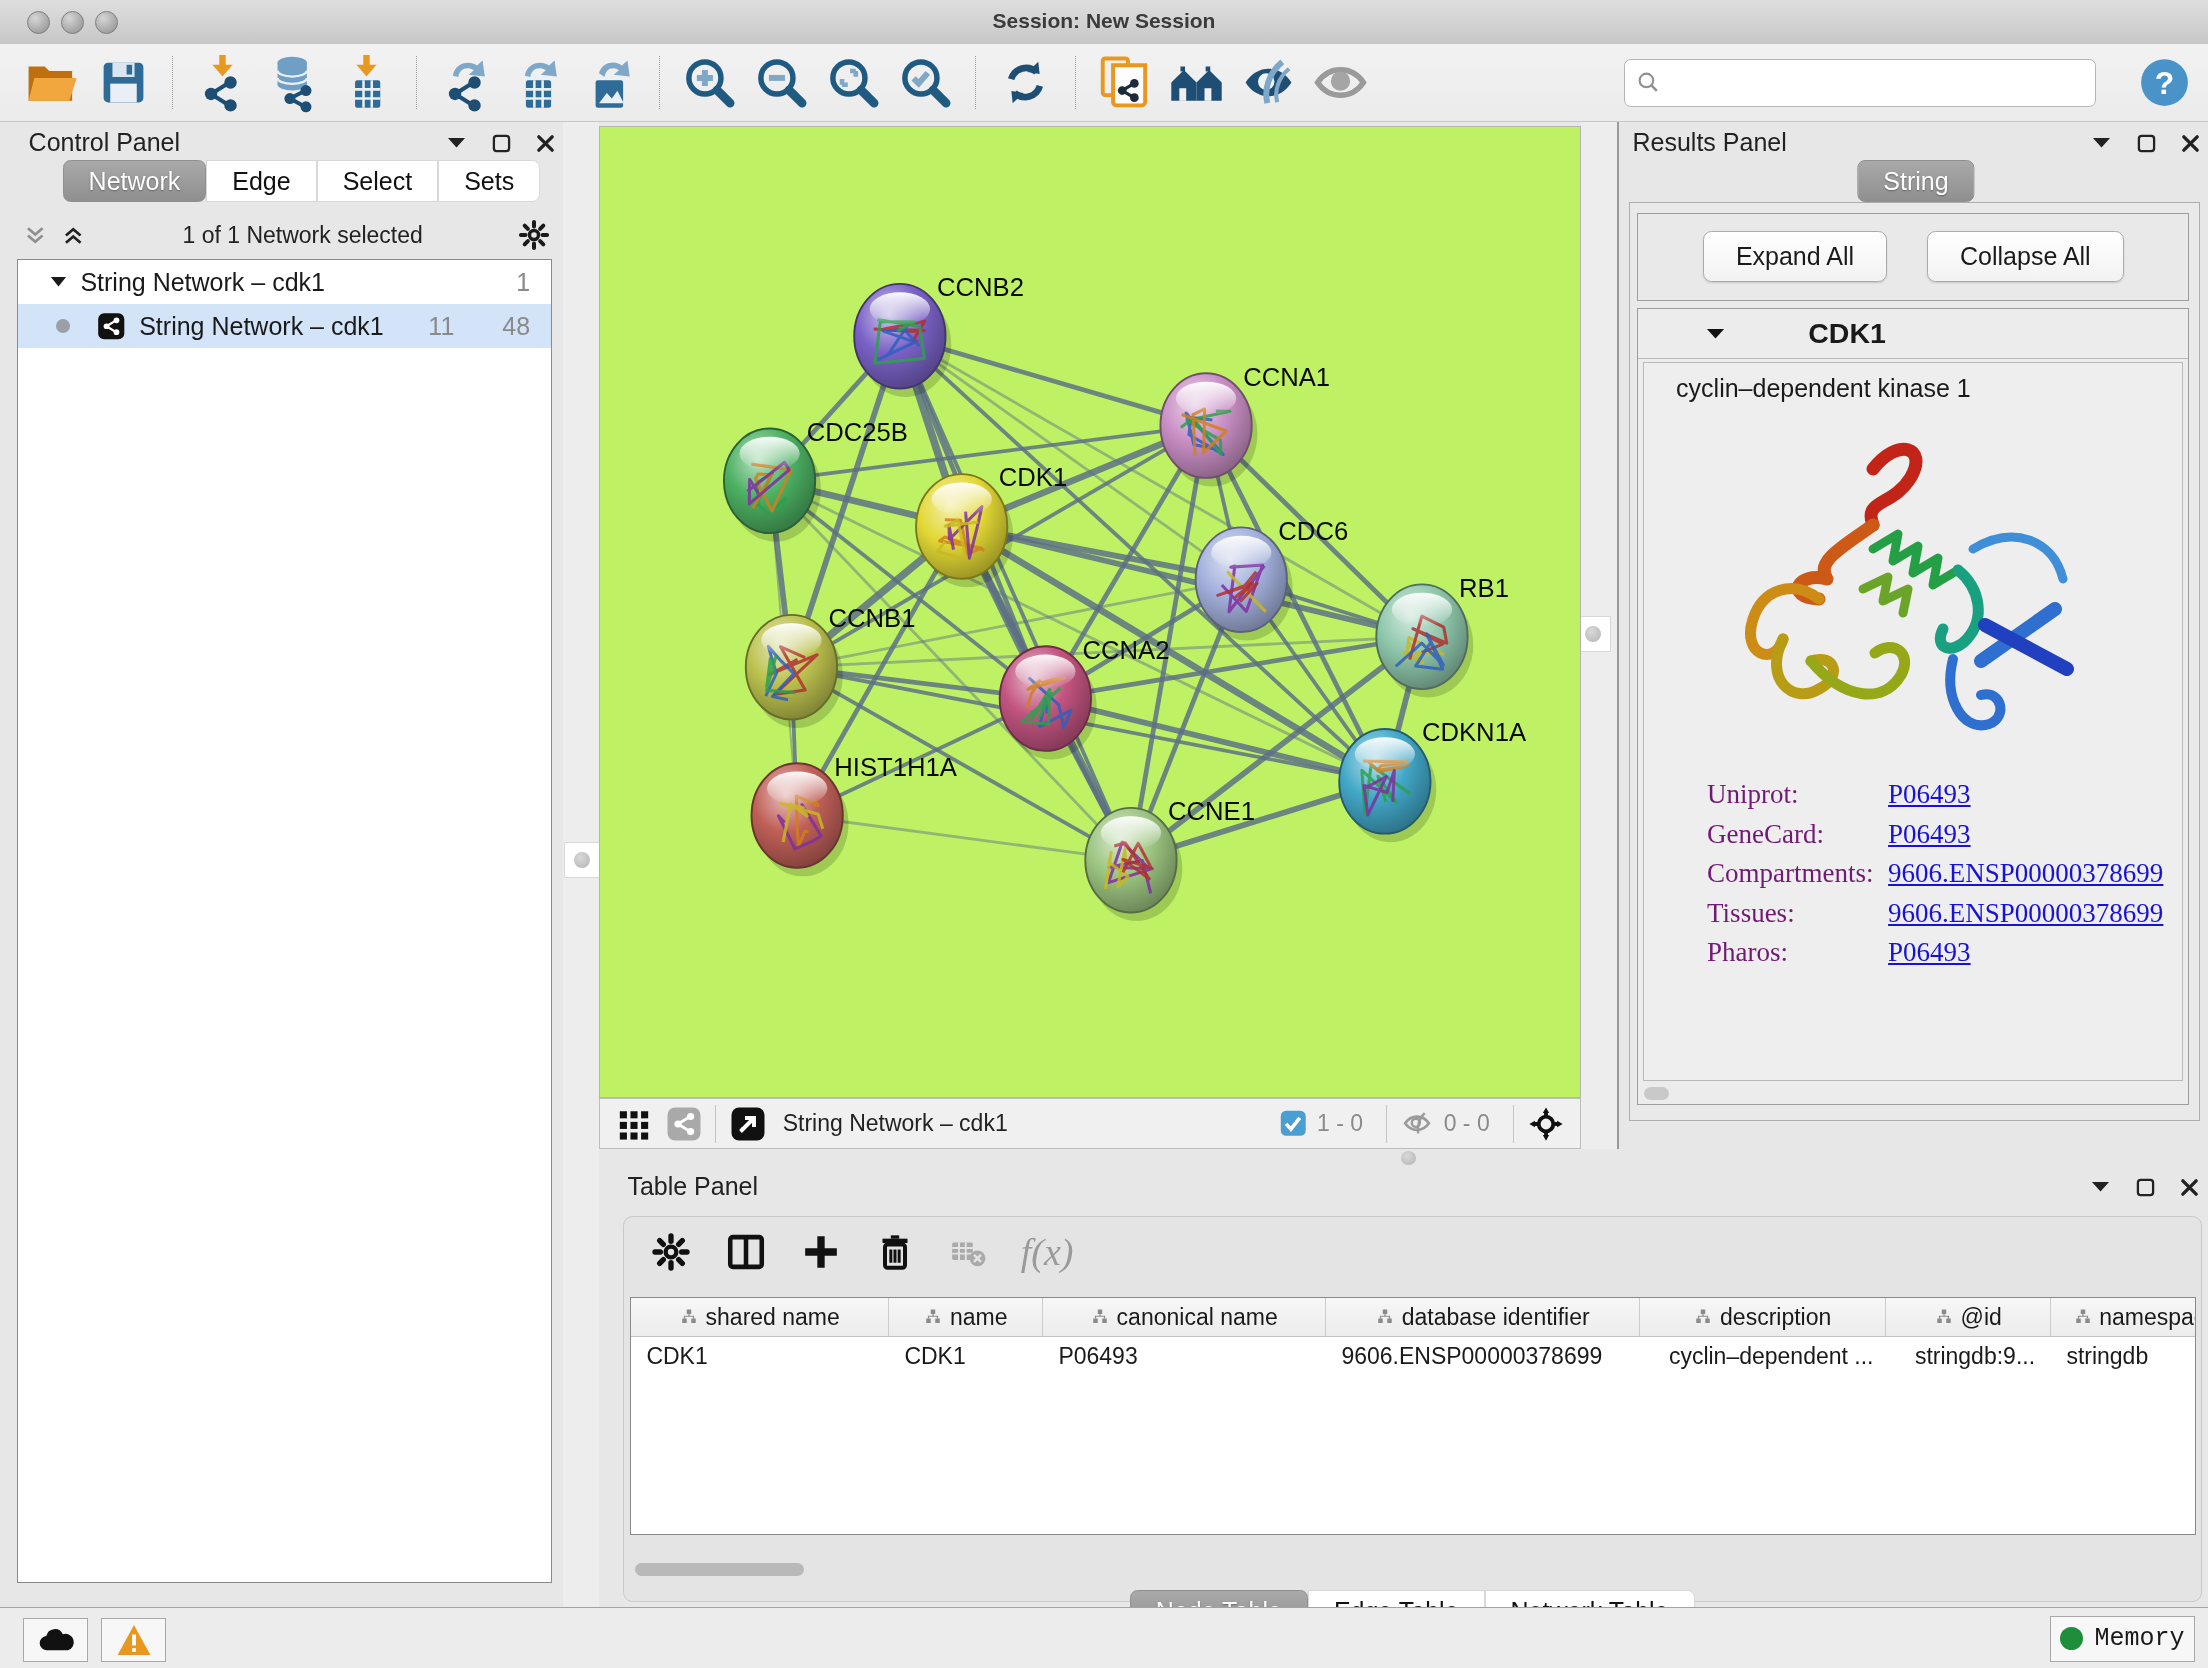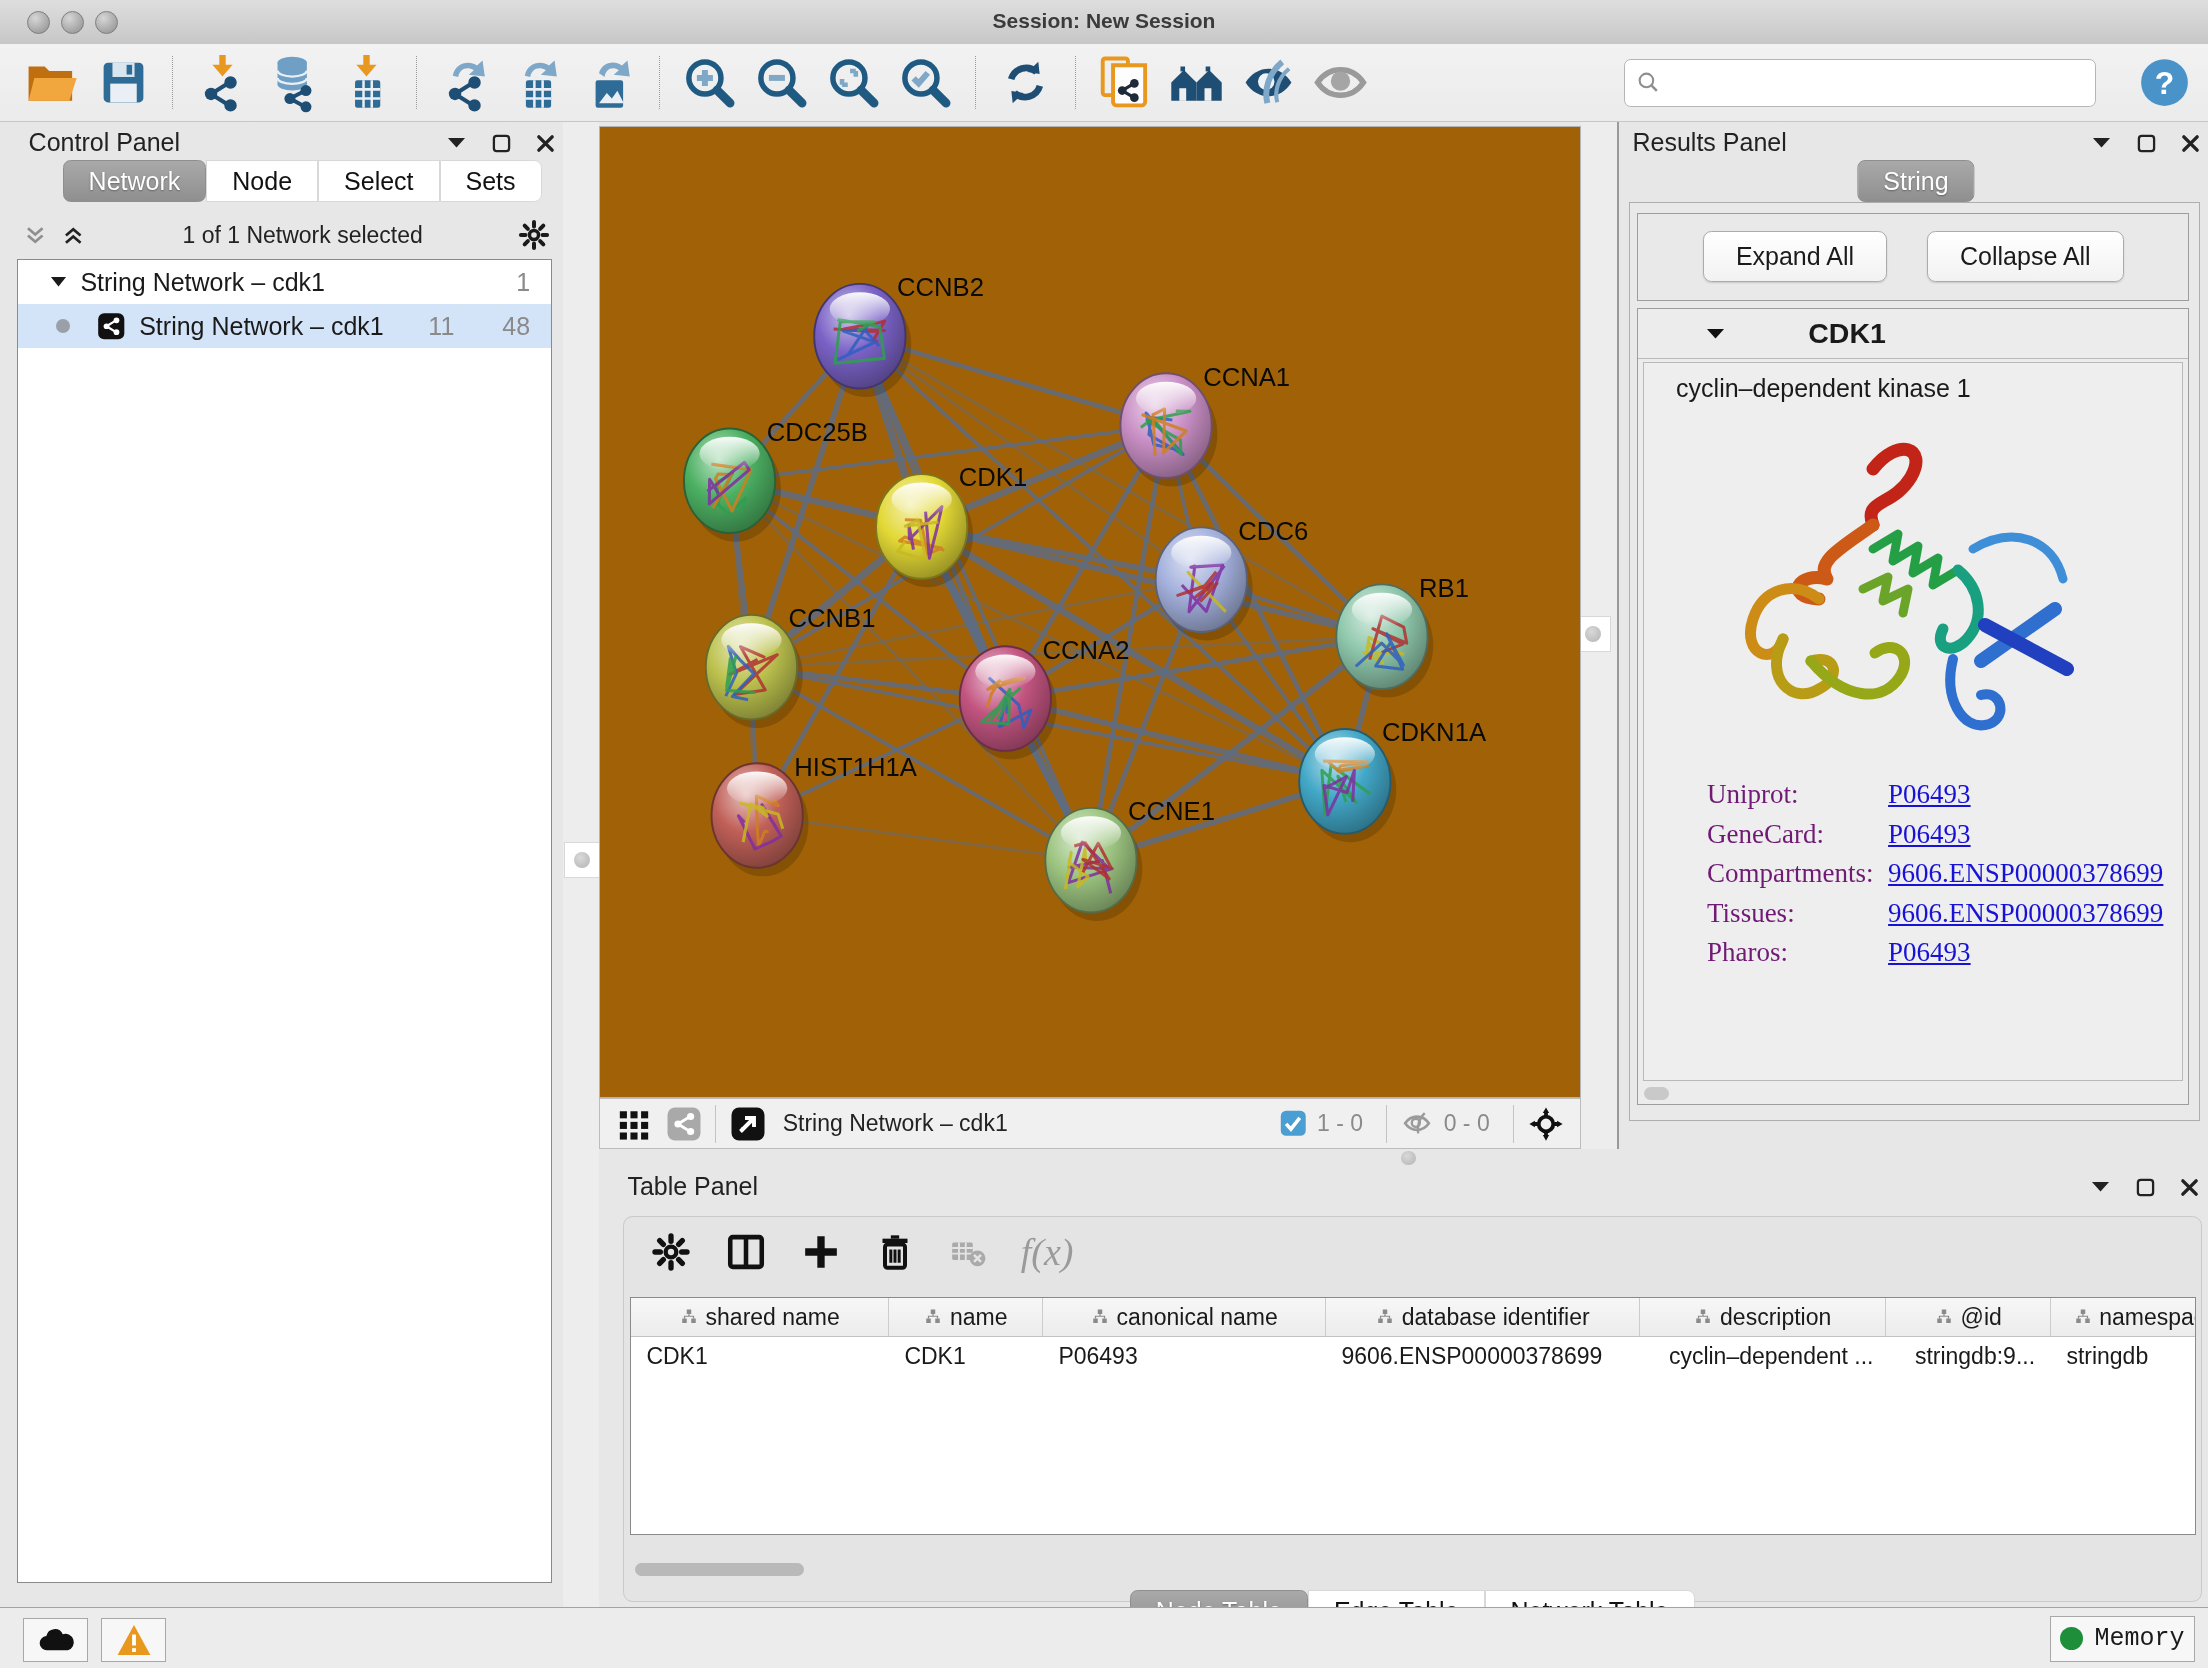--- a/index.html
+++ b/index.html
@@ -37,22 +37,22 @@
   .control-panel{position:absolute;left:7.6px;top:126px;width:555px;height:1478px;}
   .cp-tabs{position:absolute;left:55px;top:34px;display:flex;}
   .cp-sumrow{position:absolute;left:13.3px;top:88px;width:529px;height:42px;display:flex;align-items:center;}
   .cp-sum{flex:1;text-align:center;font-size:23px;color:#222;}
   .cp-list{position:absolute;left:9.5px;top:133px;width:535px;height:1324px;background:#fff;
     border:1.4px solid #8a8a8a;box-sizing:border-box;}
   .cp-row{height:44px;display:flex;align-items:center;font-size:25px;}
   .cp-row .cnt{color:#8a8a8a;}
   .cp-row.sel{background:#d3e3f8;}
   
-  .net-canvas{position:absolute;left:599px;top:126px;width:982px;height:972px;background:#a16207;
-    border:1px solid #b4b4b4;box-sizing:border-box;}
+  .net-canvas{position:absolute;left:599px;top:126px;width:982px;height:972px;background:#bef264;
+    border:1px solid #b4b4b4;box-sizing:border-box;padding-left:40px;}
   .net-footer{position:absolute;left:599px;top:1098px;width:982px;height:51px;background:#f0f0f0;
     border:1px solid #bcbcbc;box-sizing:border-box;display:flex;align-items:center;padding:0 9.5px;}
   .nf-sep{height:38px;border-left:1px solid #c4c4c4;margin:0 13.3px;}
   .nf-title{font-size:23px;color:#222;margin-left:17px;flex:1;}
   .nf-count{font-size:23px;color:#8a8a8a;margin:0 9.5px;}
   
   .split-v{position:absolute;width:36px;background:#ededed;}
   .grip{position:absolute;width:34px;height:34px;background:#fff;border:1px solid #d8d8d8;
     display:flex;align-items:center;justify-content:center;}
   .grip i{width:16px;height:16px;border-radius:50%;background:radial-gradient(circle at 40% 35%,#d9d9d9,#b3b3b3);display:block;}
@@ -288,21 +288,21 @@
         </svg>
       <svg width="19" height="19" viewBox="0 0 20 20">
           <rect x="2" y="2" width="16" height="16" rx="3" fill="none" stroke="#222" stroke-width="2.4"></rect>
         </svg>
       <svg width="19" height="19" viewBox="0 0 20 20">
           <path d="M3 3l14 14M17 3L3 17" stroke="#222" stroke-width="3.6" stroke-linecap="round"></path>
         </svg>
     </div>
     <div class="cp-tabs" id="cp-tabs">
         <div class="tabbtn first active">Network</div>
-        <div class="tabbtn">Node</div>
+        <div class="tabbtn">Edge</div>
         <div class="tabbtn">Select</div>
         <div class="tabbtn last">Sets</div>
       </div>
     <div class="cp-sumrow">
       <svg width="28.5" height="25" viewBox="0 0 24 24">
           <path d="M5 5l7 6 7-6M5 12l7 6 7-6" stroke="#8f8f8f" stroke-width="2.6" fill="none"></path>
         </svg>
       <svg width="28.5" height="25" viewBox="0 0 24 24" style="margin-left:9.5px">
           <path d="M5 19l7-6 7 6M5 12l7-6 7 6" stroke="#222" stroke-width="2.6" fill="none"></path>
         </svg>

